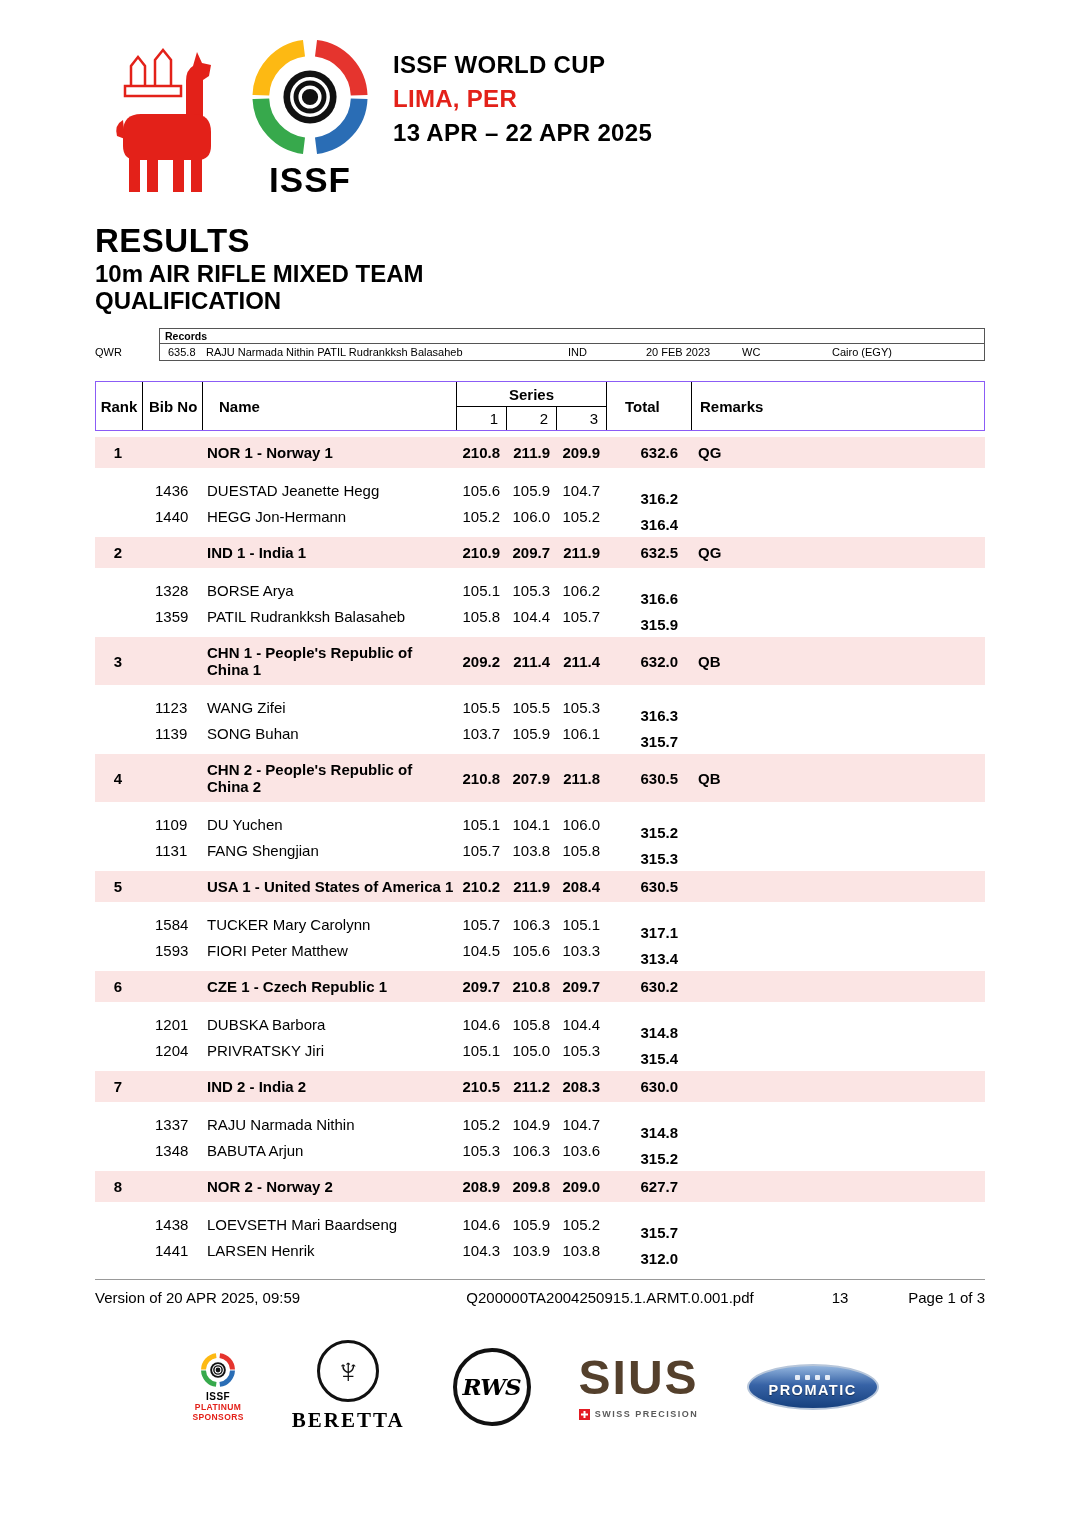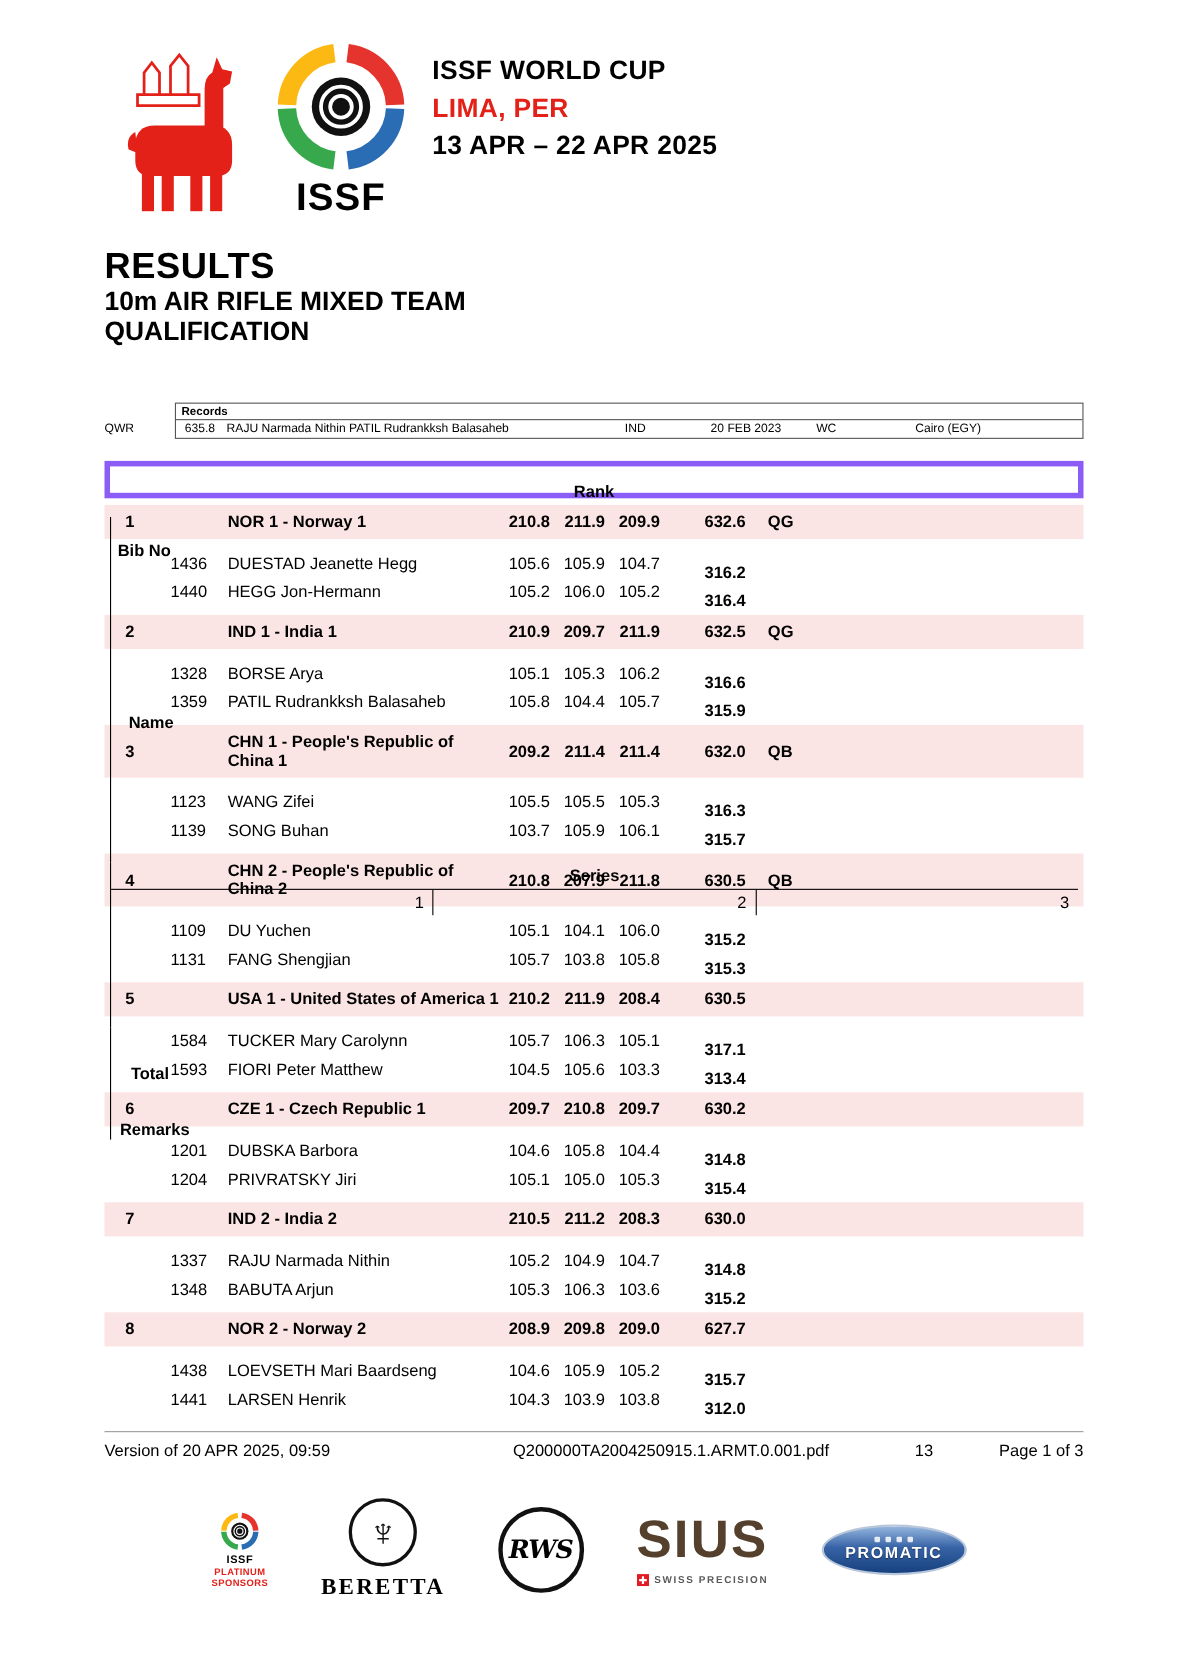--- a/index.html
+++ b/index.html
@@ -30,33 +30,33 @@
 
   
   .heading{margin:22px 86px 0 95px;}
   .heading h1{font-size:33px;letter-spacing:.5px;line-height:38px;}
   .heading h2{font-size:24px;line-height:27px;}
   .schedule{font-size:16px;margin-top:5px;}
 
   
   .records{display:flex;margin:14px 86px 0 95px;font-size:11px;align-items:flex-end;}
   .qwr{flex:0 0 64px;padding-bottom:3px;}
-  .records-box{flex:1;border:1px solid #555;margin-top:37px;}
+  .records-box{flex:1;border:1px solid #555;}
   .records-label{border-bottom:1px solid #555;font-weight:bold;padding:1px 5px;font-size:10.5px;}
   .records-row{display:flex;align-items:center;padding:2px 0;}
   .rec-score{flex:0 0 46px;padding-left:8px;}
   .rec-name{flex:1;}
   .rec-nat{flex:0 0 78px;}
   .rec-date{flex:0 0 96px;}
   .rec-comp{flex:0 0 90px;}
   .rec-place{flex:0 0 152px;}
 
   
   .results-table{margin:20px 86px 0 95px;font-size:15px;}
-  .thead{display:flex;border:5px solid #8b5cf6;height:34px;font-weight:bold;flex-direction:column;}
+  .thead{display:flex;border:1px solid #8b5cf6;height:50px;font-weight:bold;}
   .th{display:flex;align-items:center;border-left:1px solid #000;}
   .th:first-child{border-left:none;}
   .th-rank{flex:0 0 46px;justify-content:center;}
   .th-bib{flex:0 0 60px;padding-left:6px;}
   .th-name{flex:0 0 254px;padding-left:16px;}
   .th-series{flex:0 0 150px;flex-direction:column;align-items:stretch;}
   .series-top{height:25px;line-height:25px;text-align:center;border-bottom:1px solid #000;}
   .series-sub{display:flex;height:23px;font-weight:normal;}
   .series-sub span{flex:1;text-align:right;padding-right:8px;line-height:23px;border-left:1px solid #000;}
   .series-sub span:first-child{border-left:none;}

